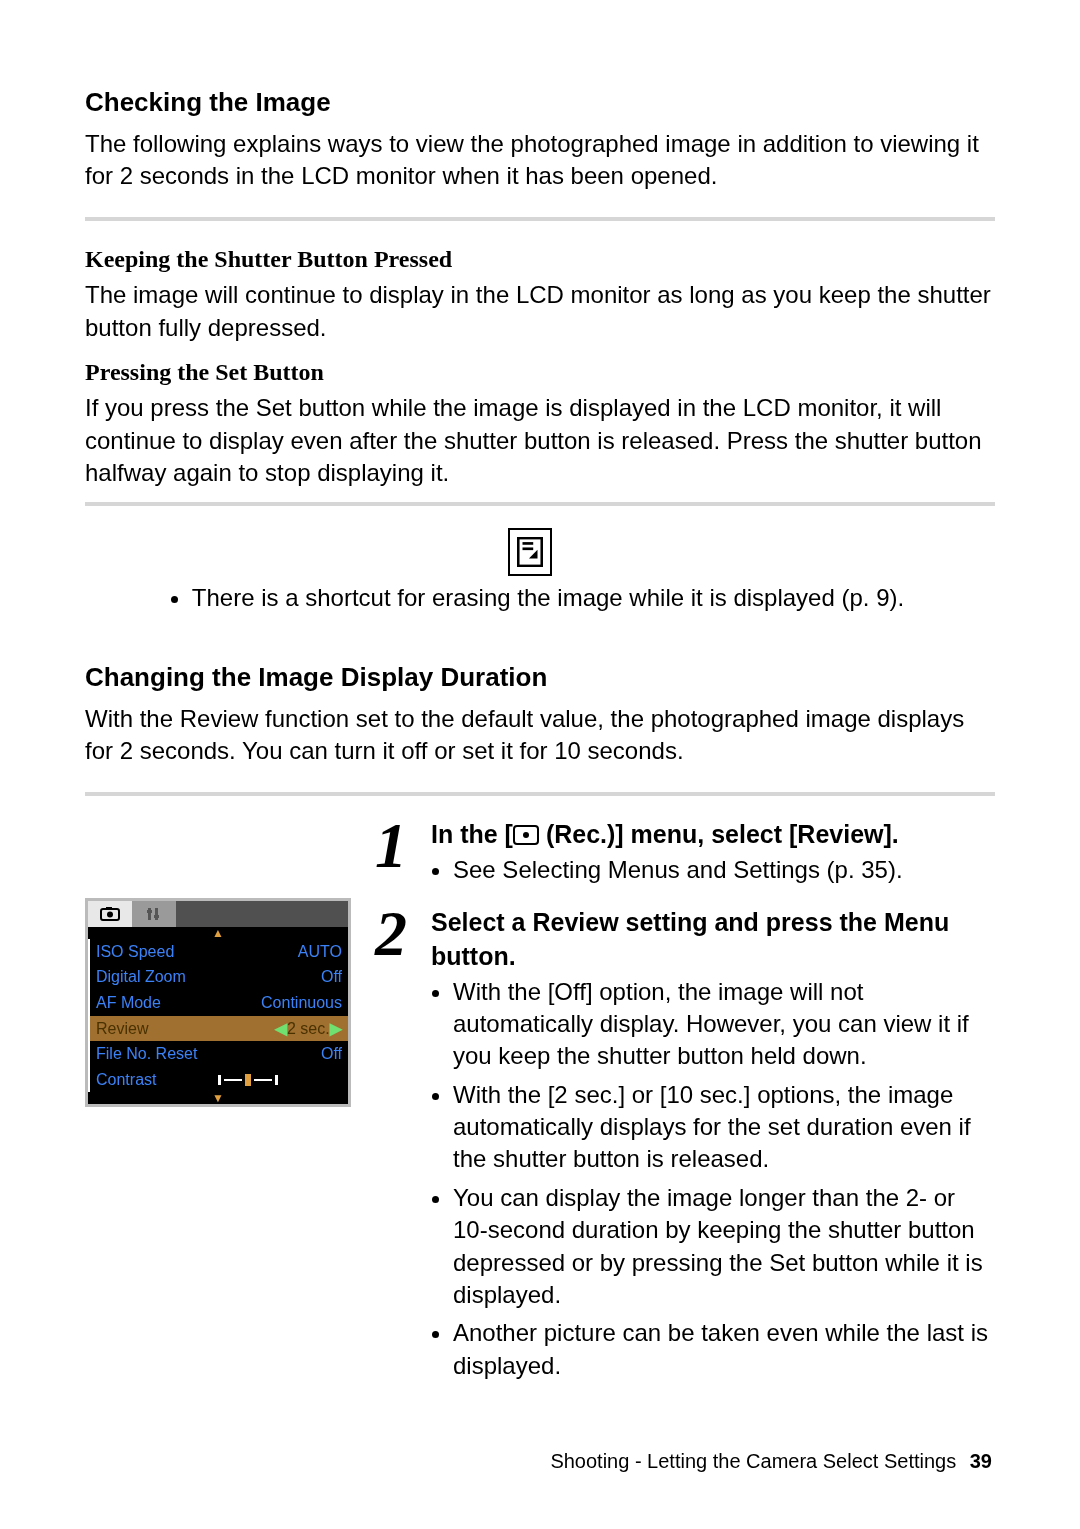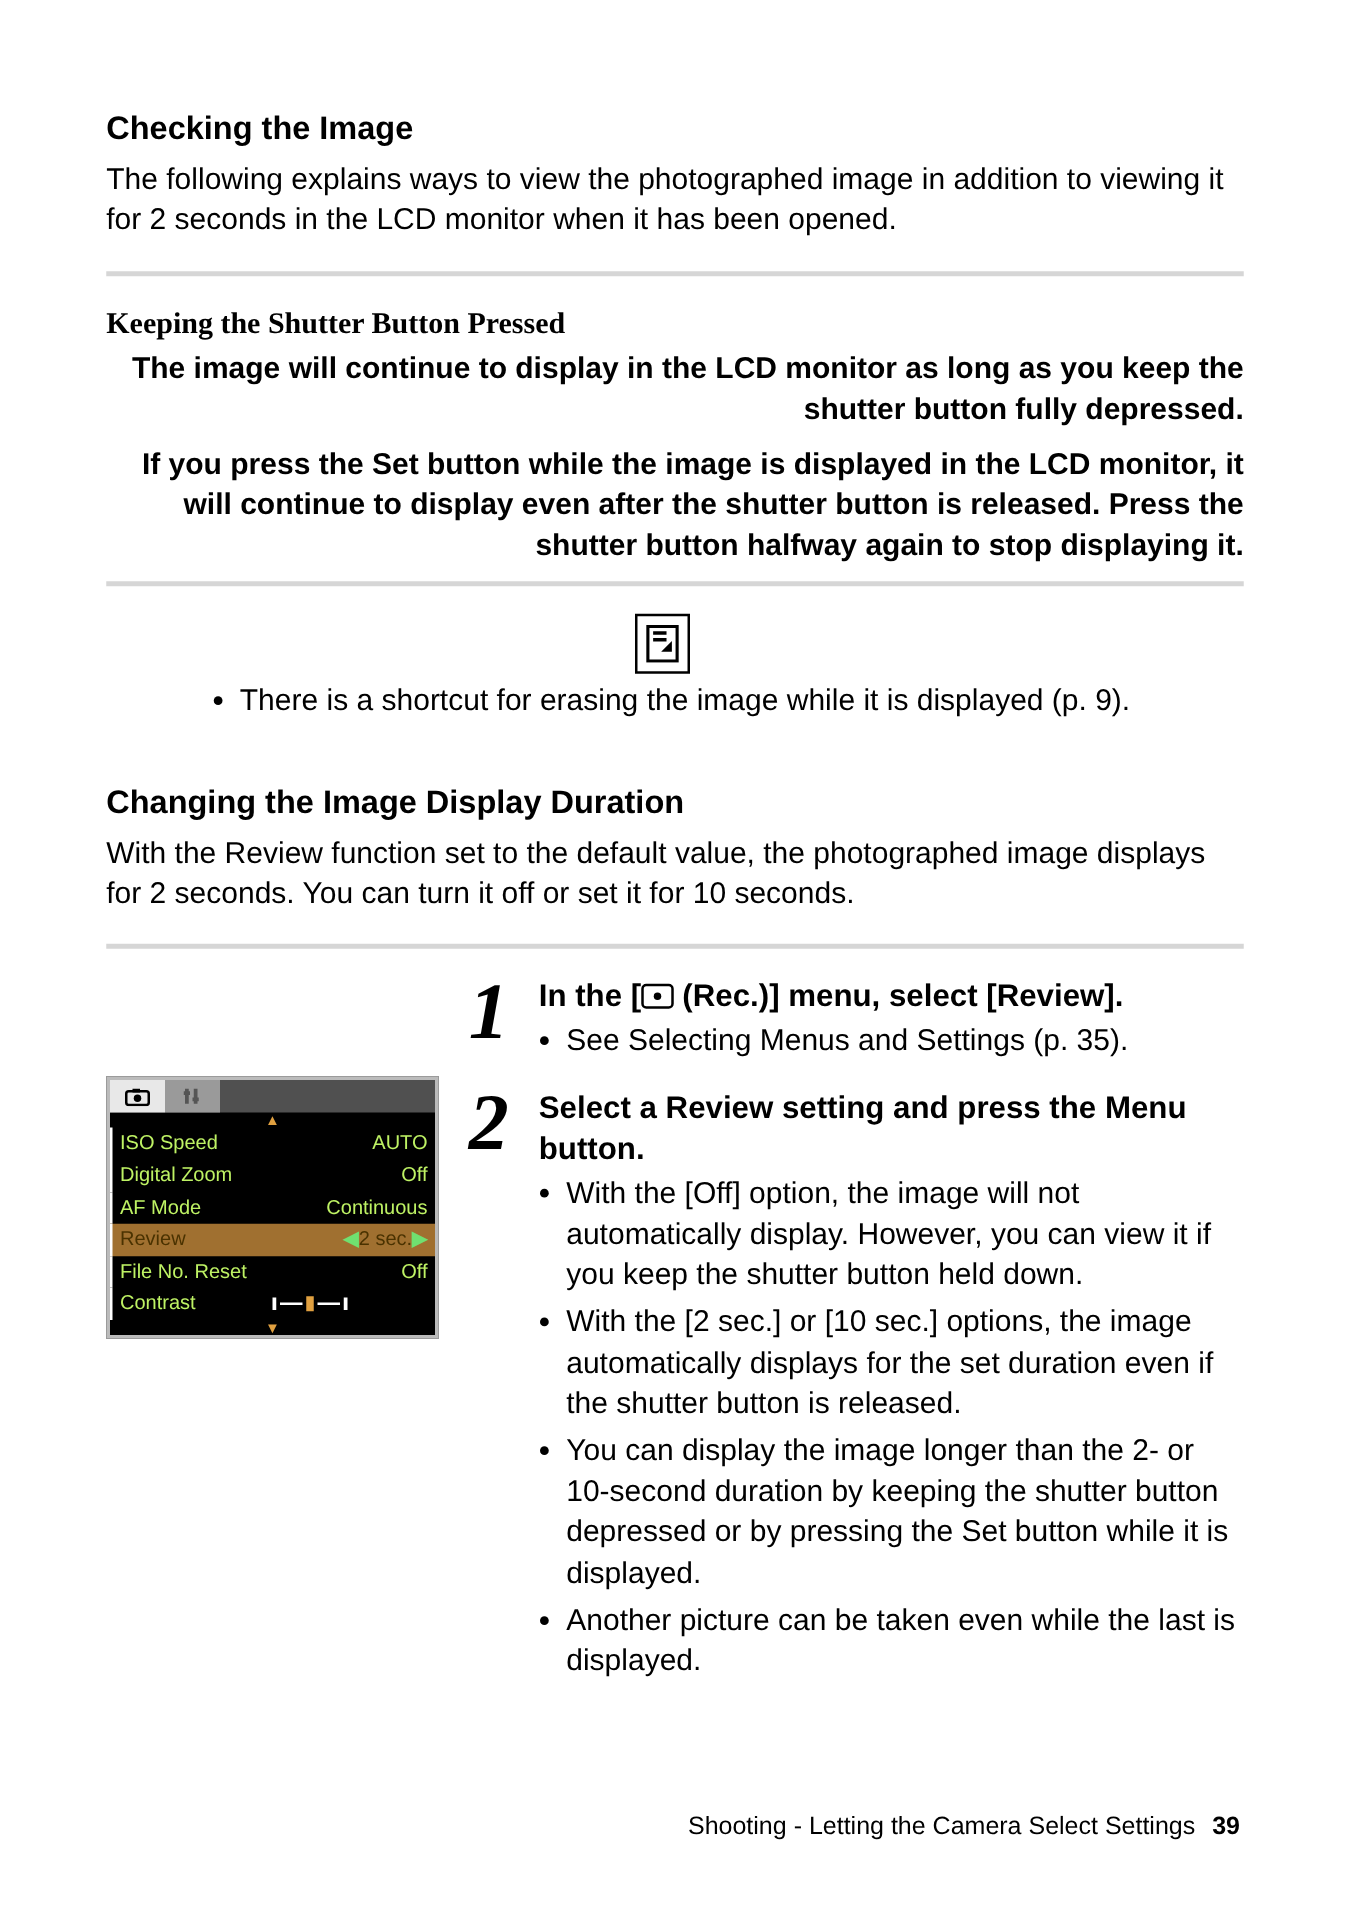--- a/index.html
+++ b/index.html
@@ -39,23 +39,22 @@
     background: #d6d6d6;
     margin: 4px 0 22px 0;
   }
   .bold-sub {
     font-weight: 700;
     font-size: 24px;
     margin: 8px 0 4px 0;
     font-family: Liberation Serif, serif;
   }
   .para {
-    font-weight: 700;
+    font-weight: 400;
     margin: 0 0 12px 0;
-    text-align: right;
   }
   .tip-row {
     display: flex;
     align-items: center;
     margin: 12px 0 40px 0;
     flex-direction: column;
   }
   .tip-icon {
     width: 40px;
     height: 44px;
@@ -123,21 +122,21 @@
     display: flex; align-items: center; justify-content: center;
     color: #000;
   }
   .menu-tab.active { background: #e8e8e8; }
   .menu-tab.inactive { background: #9a9a9a; }
   .menu-list { padding: 0; margin: 0; }
   .menu-row {
     display: flex;
     padding: 2px 6px;
     border-left: 2px solid #fff;
-    color: #bef264;
+    color: #3b82f6;
   }
   .menu-row.sel { background: #a07030; color: #4a3200; }
   .menu-row .k { width: 122px; }
   .menu-row .v { flex: 1; text-align: right; }
   .scroll-tri { text-align: center; color: #e0a040; line-height: 1; font-size: 12px; }
   .menu-arrow { color: #70e070; font-weight: bold; }
   .slider-cell {
     display: flex; align-items: center; gap: 3px;
   }
   .slider-tick { width: 3px; height: 10px; background: #fff; }
@@ -174,20 +173,21 @@
 
 
   <h2 class="h2">Checking the Image</h2>
   <p class="body-text">The following explains ways to view the photographed image in addition to viewing it for 2 seconds in the LCD monitor when it has been opened.</p>
 
   <div class="rule"></div>
 
   <p class="bold-sub">Keeping the Shutter Button Pressed</p>
   <p class="para">The image will continue to display in the LCD monitor as long as you keep the shutter button fully depressed.</p>
 
+  <p class="bold-sub">Pressing the Set Button</p>
   <p class="para">If you press the Set button while the image is displayed in the LCD monitor, it will continue to display even after the shutter button is released. Press the shutter button halfway again to stop displaying it.</p>
 
   <div class="rule"></div>
 
   <div class="tip-row">
     <div class="tip-icon">
       <svg viewBox="0 0 24 28">
         <rect x="1" y="1" width="22" height="26" fill="none" stroke="#000" stroke-width="2.5"></rect>
         <line x1="5" y1="6" x2="15" y2="6" stroke="#000" stroke-width="2.5"></line>
         <line x1="5" y1="11" x2="15" y2="11" stroke="#000" stroke-width="2.5"></line>

